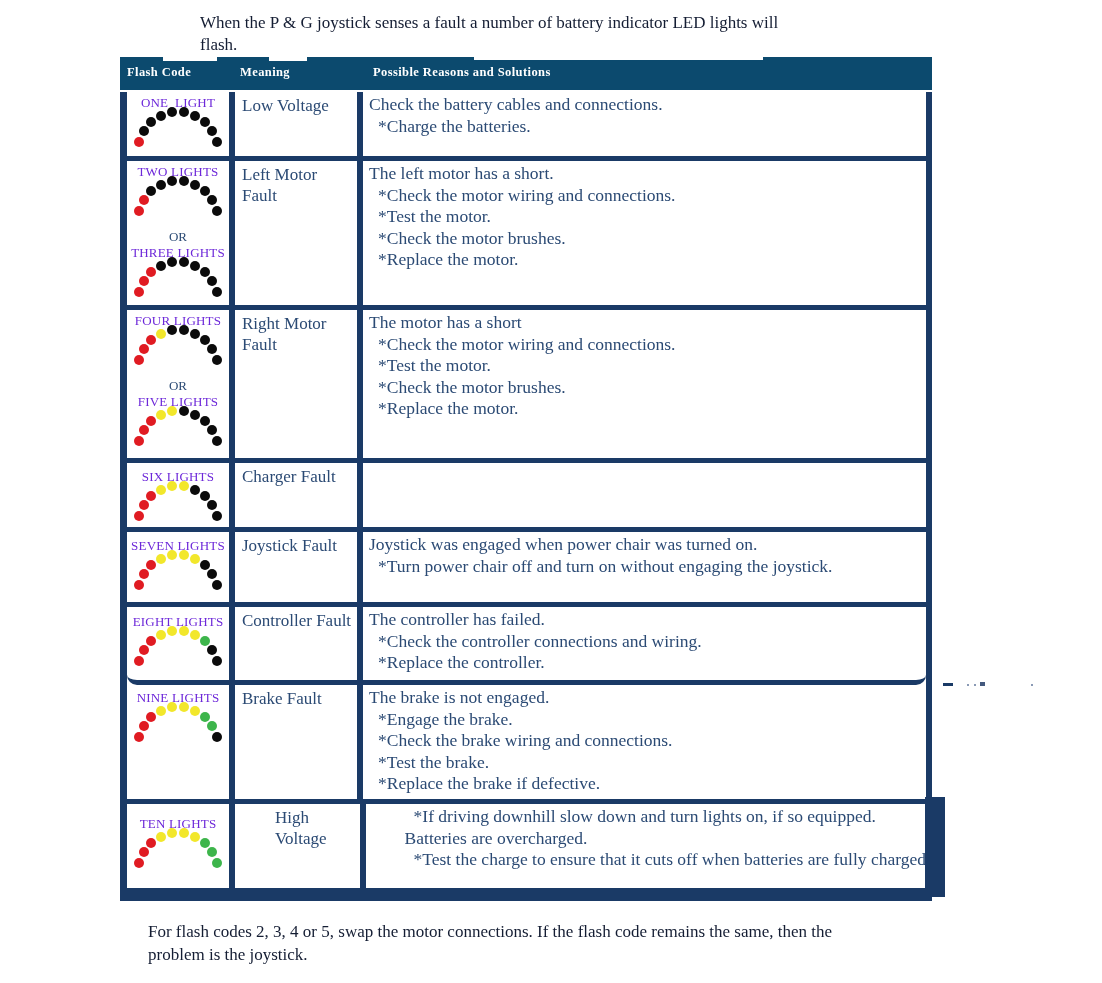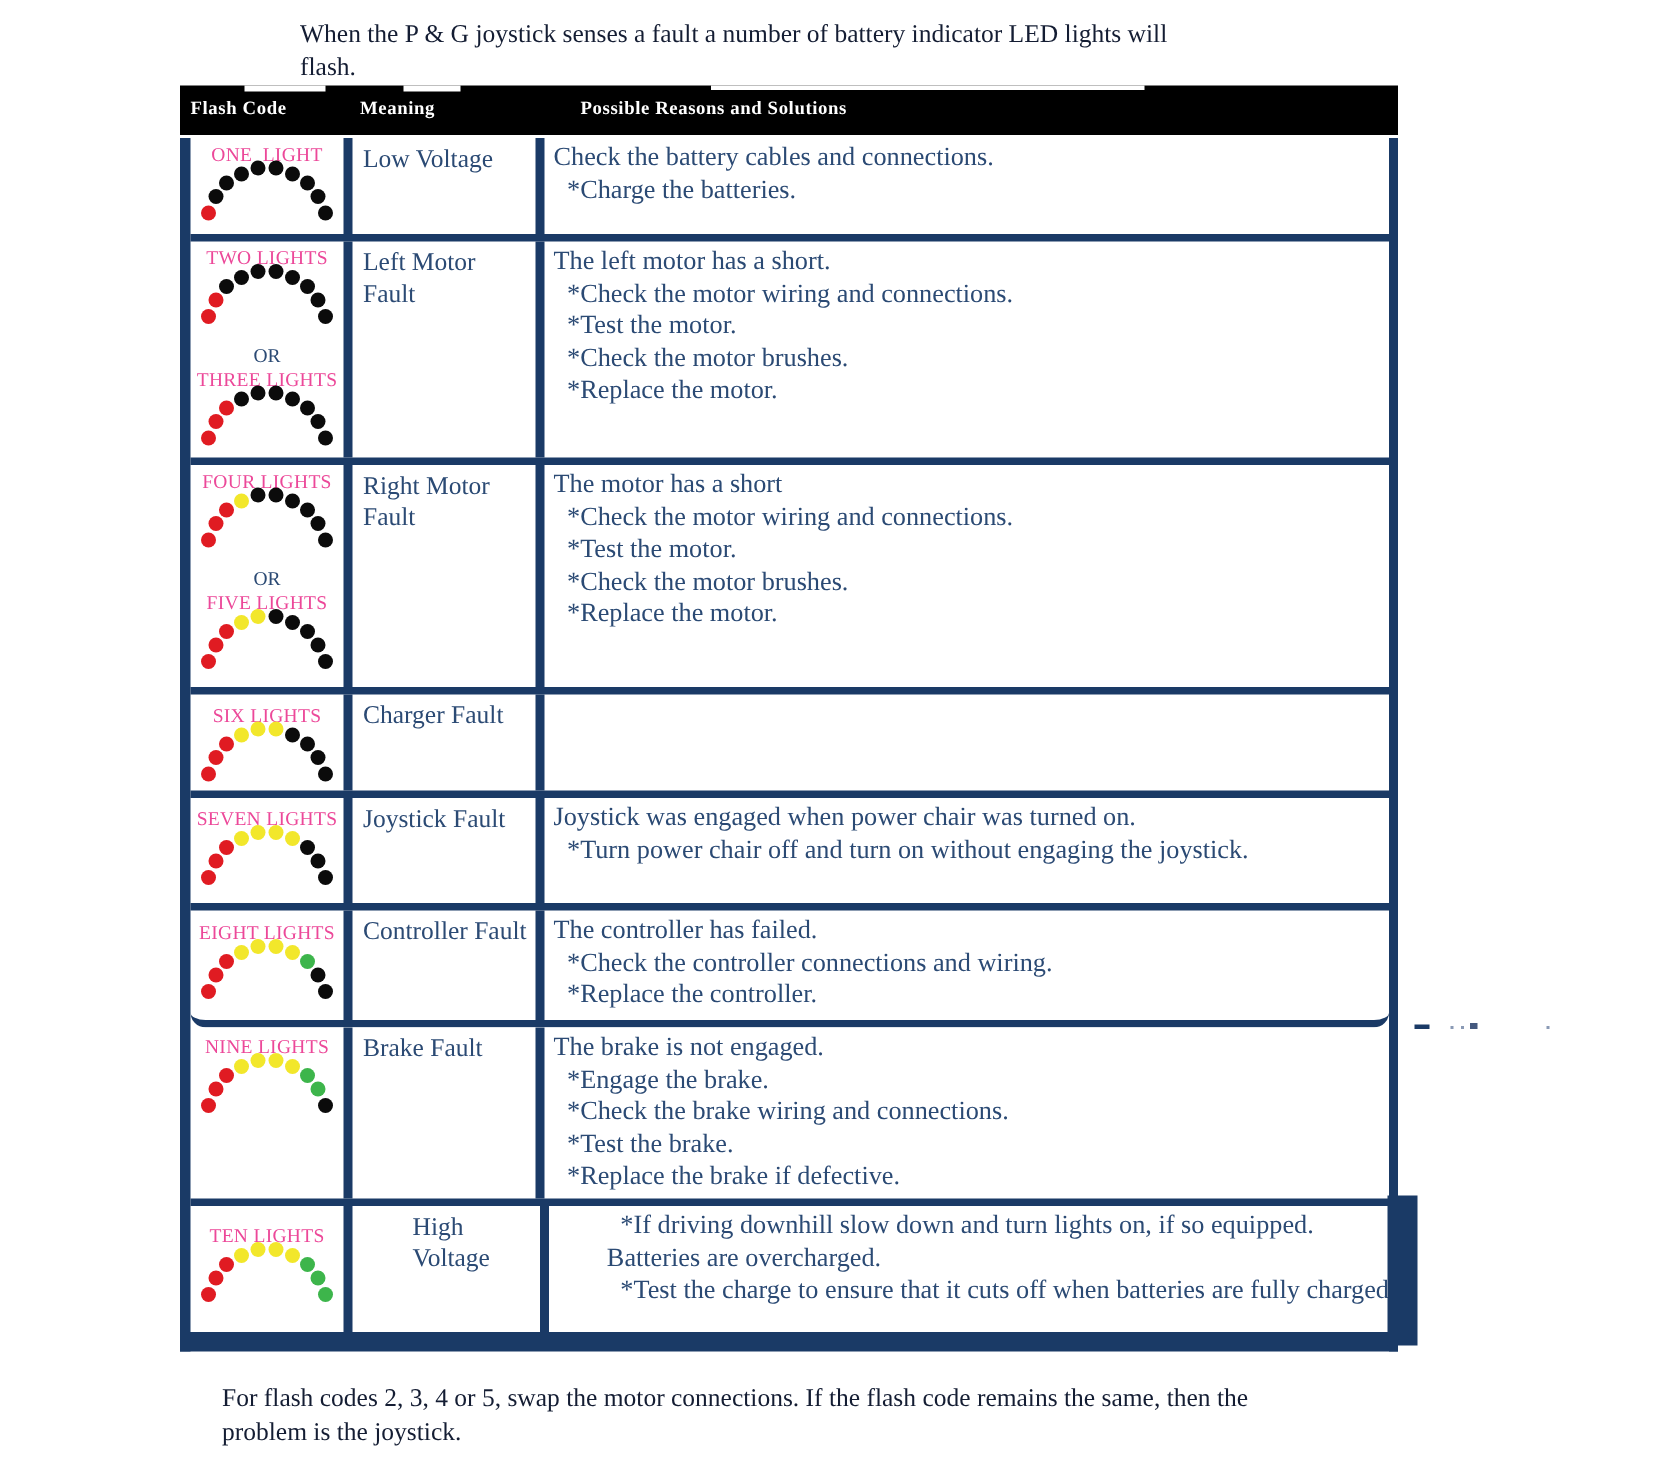--- a/index.html
+++ b/index.html
@@ -7,24 +7,24 @@
         font-family:"Liberation Serif", serif;}
 
   
   .intro{position:absolute;left:200px;top:12px;width:700px;font-size:17px;line-height:22px;
          color:#141d33;white-space:pre-line;}
   .footnote{position:absolute;left:148px;top:920px;width:800px;font-size:17px;line-height:23px;
             color:#141d33;white-space:pre-line;}
 
   
   .fault-table{position:absolute;left:120px;top:57px;width:812px;}
-  .thead{position:relative;height:33px;background:#000000;}
+  .thead{position:relative;height:33px;background:#0c4a6e;}
   .thead .h{position:absolute;top:8px;color:#ffffff;font-weight:700;font-size:12.5px;
             letter-spacing:.4px;white-space:nowrap;}
-  .h1{left:7px;} .h2{left:120px;} .h3{left:267px;}
+  .h1{left:7px;} .h2{left:120px;} .h3{left:253px;}
   .notch{position:absolute;background:#ffffff;top:0;}
   .n1{left:43px;width:54px;height:4px;}
   .n2{left:149px;width:38px;height:4px;}
   .n3{left:354px;width:289px;height:3px;}
 
   .tbody{margin-top:2px;border-left:7px solid #1a3a66;border-right:6px solid #1a3a66;
          border-bottom:13px solid #1a3a66;background:#ffffff;}
   .row{display:flex;border-bottom:5px solid #1a3a66;}
   .row:last-child{border-bottom:none;}
   .row:nth-child(1){height:64px;}
@@ -42,21 +42,21 @@
   .row:nth-child(5) .cell-code{padding-top:7px;}
   .row:nth-child(6) .cell-code{padding-top:8px;}
   .row:nth-child(7) .cell-code{padding-top:6px;}
   .row:nth-child(8) .cell-code{padding-top:13px;}
   .cell-meaning{width:113px;border-right:6px solid #1a3a66;padding:3px 2px 0 7px;
                 font-size:17px;line-height:21px;color:#2b4a74;}
   .cell-sol{flex:1;padding:2px 0 0 6px;font-size:17.5px;line-height:21.5px;color:#2b4a74;}
   .sol-line{white-space:nowrap;}
   .sol-line.indent{padding-left:9px;}
 
-  .code-label{font-size:13px;line-height:14px;color:#ec4899;letter-spacing:.2px;white-space:pre;}
+  .code-label{font-size:13px;line-height:14px;color:#6d28d9;letter-spacing:.2px;white-space:pre;}
   .or{font-size:13px;line-height:12px;color:#2b4a74;margin:6px 0 3px;}
   .arc{position:relative;height:46px;width:102px;margin:0 auto;}
   .dot{position:absolute;width:10px;height:10px;border-radius:50%;}
 
   
   .thick-right{position:absolute;left:925px;top:797px;width:20px;height:100px;background:#1a3a66;}
   .edge-artifact{position:absolute;left:943px;top:681px;height:8px;}
   .edge-artifact i{display:inline-block;vertical-align:top;}
   .a1{width:10px;height:3px;background:#1a3a66;margin-top:2px;}
   .a2{width:2px;height:2px;background:#8a9ab5;margin:3px 0 0 14px;}

